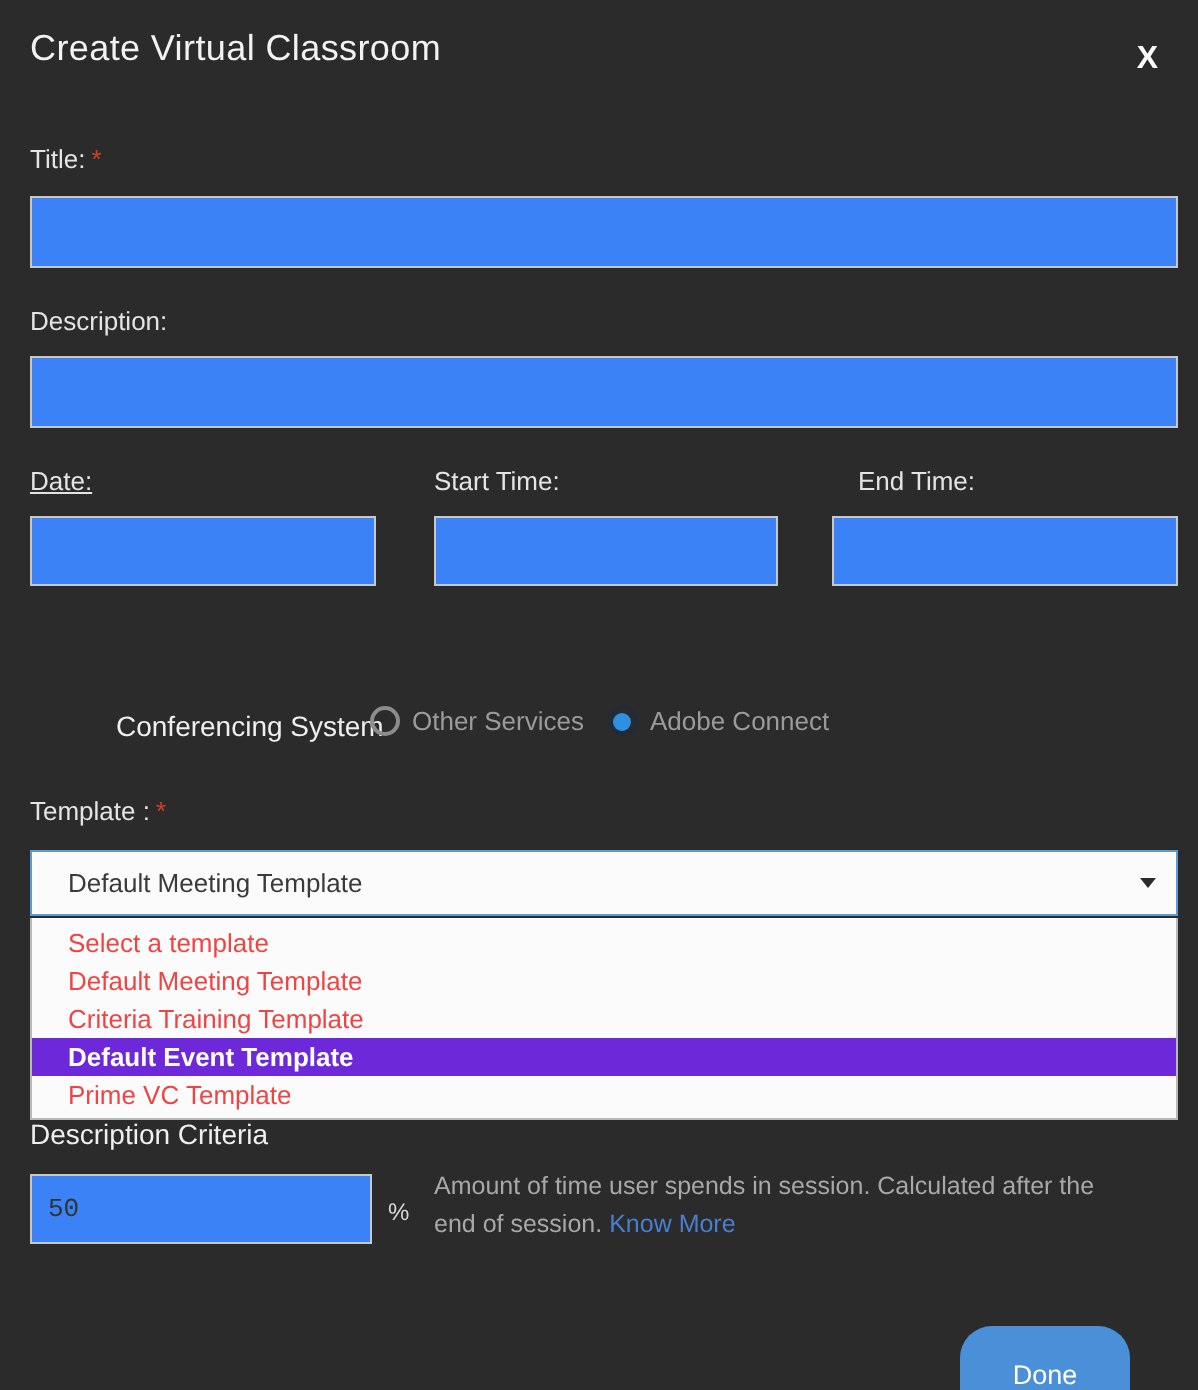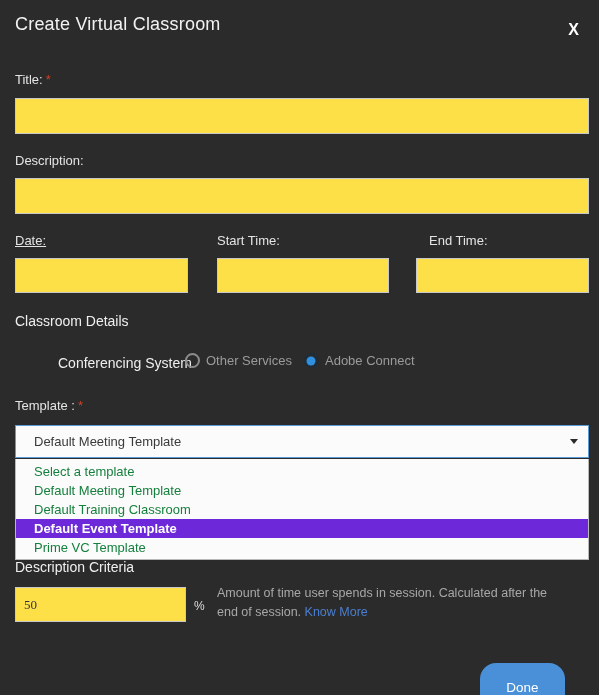--- a/index.html
+++ b/index.html
@@ -60,24 +60,24 @@
   }
   .req {
     color: #cc4125;
     font-size: 13px;
     margin-left: 3px;
   }
 
   
   .text-input {
     position: absolute;
-    background: #fde047;
+    background: #3b82f6;
     border: 1px solid #c8c8c8;
     box-sizing: border-box;
-    font-family: Liberation Serif, serif;
+    font-family: Liberation Mono, monospace;
     font-size: 13px;
     color: #333;
     padding: 0 8px;
     outline: none;
     border-radius: 0;
   }
 
   
   #title-label      { left: 15px; top: 72px; }
   #title-input      { left: 15px; top: 98px; width: 574px; height: 36px; }
@@ -185,21 +185,21 @@
     left: 15px; top: 459px;
     width: 574px;
     background: #fbfbfb;
     border: 1px solid #b9b9b9;
     border-top: none;
     box-sizing: border-box;
     padding: 3px 0 2px 0;
   }
   .dropdown-item {
     font-size: 13px;
-    color: #15803d;
+    color: #ef4444;
     padding: 1px 0 1px 18px;
     line-height: 17px;
     white-space: nowrap;
     cursor: pointer;
   }
   .dropdown-item.selected {
     background: #6d28d9;
     color: #ffffff;
     font-weight: bold;
   }
@@ -264,21 +264,20 @@
 
   <div class="field-label" id="date-label">Date:</div>
   <input class="text-input" id="date-input" type="text" value="" style="">
 
   <div class="field-label" id="start-label">Start Time:</div>
   <input class="text-input" id="start-input" type="text" value="" style="">
 
   <div class="field-label" id="end-label">End Time:</div>
   <input class="text-input" id="end-input" type="text" value="" style="">
 
-  <div class="section-heading" id="classroom-details">Classroom Details</div>
 
   <div id="conf-label">Conferencing System</div>
 
   <div class="radio-group">
     <div class="radio-option">
       <span class="radio-circle"></span>
       <span class="radio-label">Other Services</span>
     </div>
     <div class="radio-option">
       <span class="radio-circle checked"></span>
@@ -291,21 +290,21 @@
   </div>
 
   <div class="select-box">
     <span class="select-value">Default Meeting Template</span>
     <span class="select-arrow"></span>
   </div>
 
   <div class="dropdown-list">
     <div class="dropdown-item">Select a template</div>
     <div class="dropdown-item">Default Meeting Template</div>
-    <div class="dropdown-item">Default Training Classroom</div>
+    <div class="dropdown-item">Criteria Training Template</div>
     <div class="dropdown-item selected">Default Event Template</div>
     <div class="dropdown-item">Prime VC Template</div>
   </div>
 
   <div class="section-heading" id="completion-heading">Description Criteria</div>
 
   <input class="text-input" id="completion-input" type="text" value="50" style="">
   <div class="percent-sign">%</div>
 
   <div class="criteria-help">

